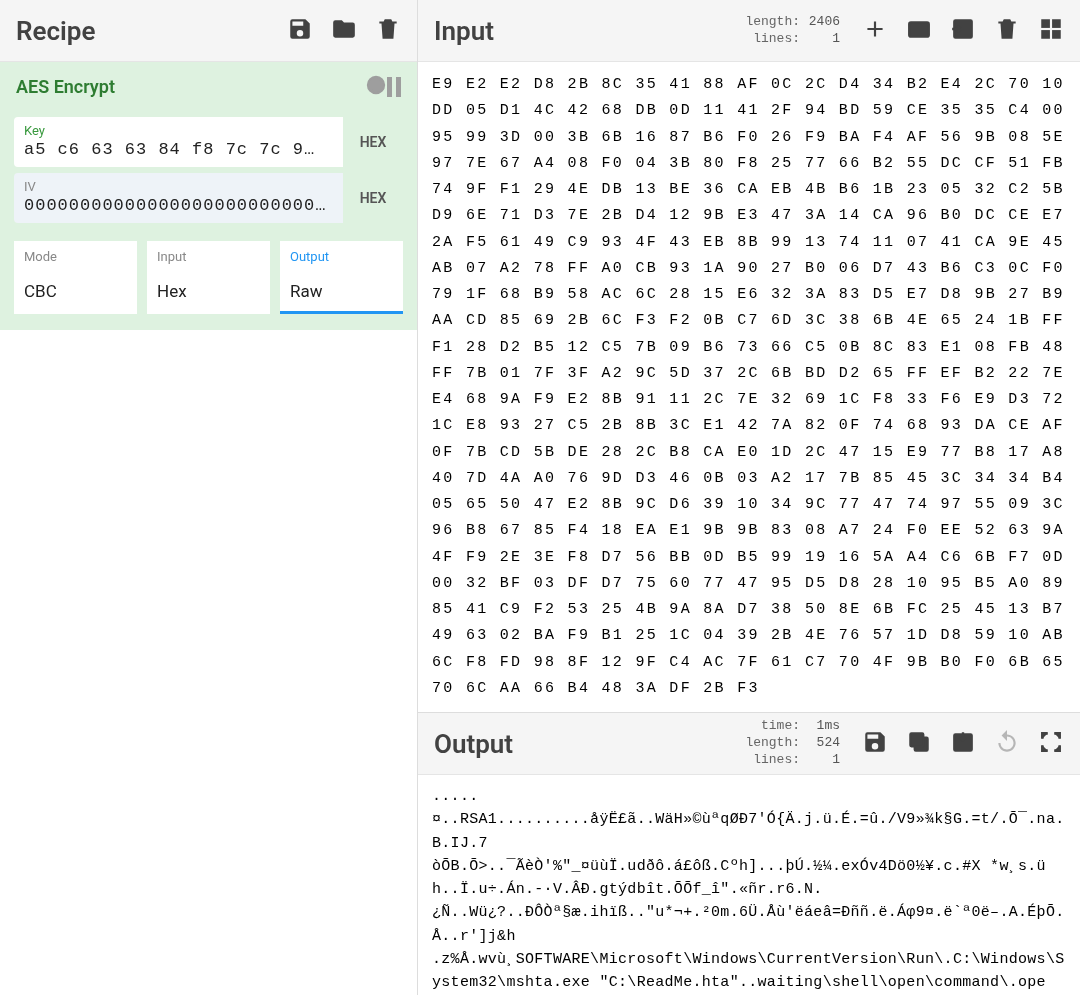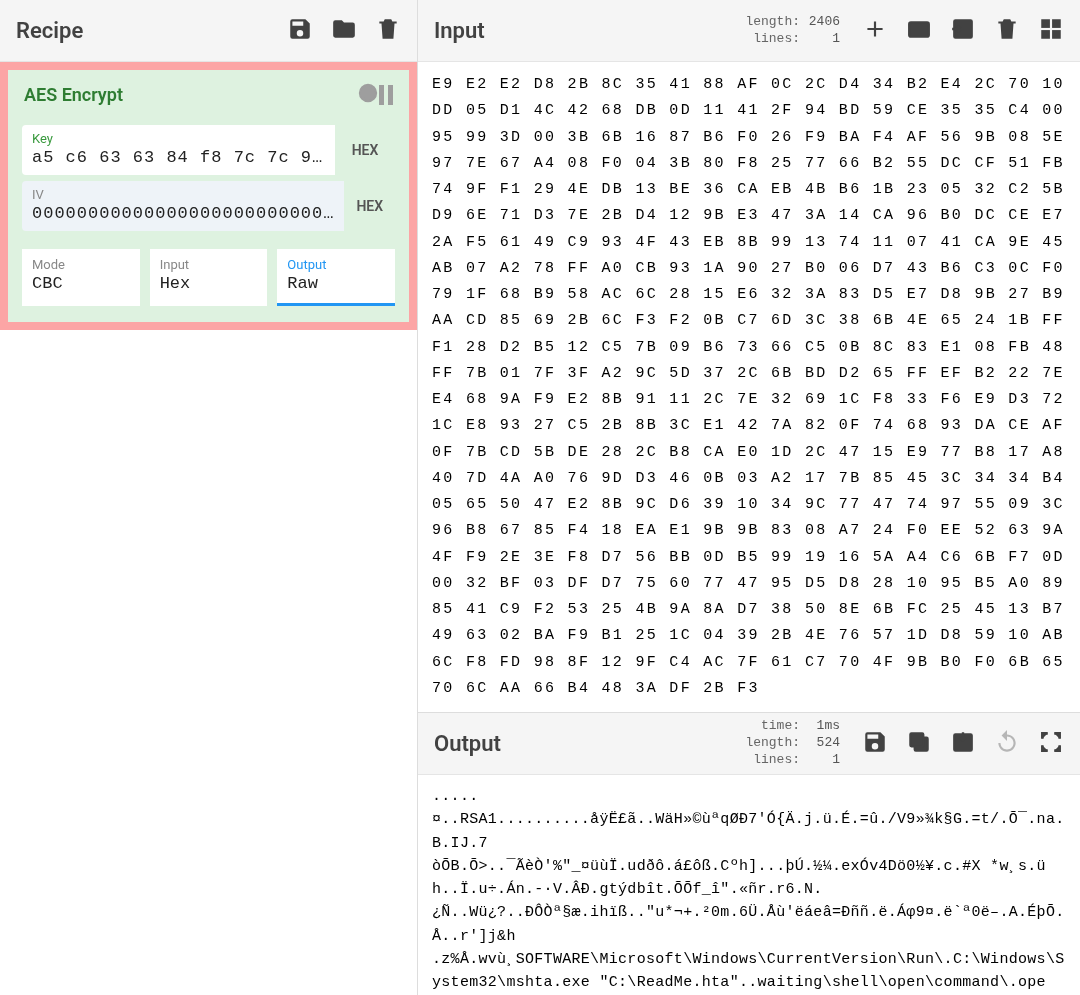--- a/index.html
+++ b/index.html
@@ -25,21 +25,21 @@
   }
   .panel-header {
     height: 62px;
     background: #f5f5f5;
     border-bottom: 1px solid #e5e5e5;
     display: flex;
     align-items: center;
     padding: 0 16px;
   }
   .panel-title {
-    font-size: 22px;
+    font-size: 26px;
     font-weight: 600;
     color: #424242;
   }
   .header-spacer { flex: 1; }
   .header-icons {
     display: flex;
     gap: 18px;
     align-items: center;
   }
   .header-icons svg { width: 26px; height: 26px; fill: #424242; cursor:pointer;}
@@ -51,21 +51,21 @@
     text-align: right;
     margin-right: 22px;
   }
   .small-stats .row { display:flex; justify-content:flex-end;}
   .small-stats .lbl { color:#666;}
   .small-stats .val { min-width:40px; text-align:right;}
   
   
   .recipe-body {
     background: #fca5a5;
-    padding: 8px;
+    padding: 0;
   }
   .op-card {
     background: #def2e0;
   }
   .op-head {
     display: flex;
     align-items: center;
     padding: 12px 16px;
   }
   .op-name {
@@ -125,21 +125,21 @@
     flex:1;
     background:#fff;
     border-radius:0;
     padding:8px 10px 10px 10px;
   }
   .select-box.active {
     border-bottom:3px solid #2196f3;
   }
   .select-label { font-size:13px; color:#888;}
   .select-label.active { color:#2196f3;}
-  .select-value { font-size:17px; color:#222; margin-top:2px;font-family:Liberation Mono, monospace;}
+  .select-value { font-size:17px; color:#222; margin-top:17px;}
   
   
   .input-area, .output-area {
     flex:1;
     overflow-y:auto;
     padding:10px 14px;
     font-family:Liberation Mono, monospace;
     font-size:15px;
     color:#000000;
     line-height:1.75;

